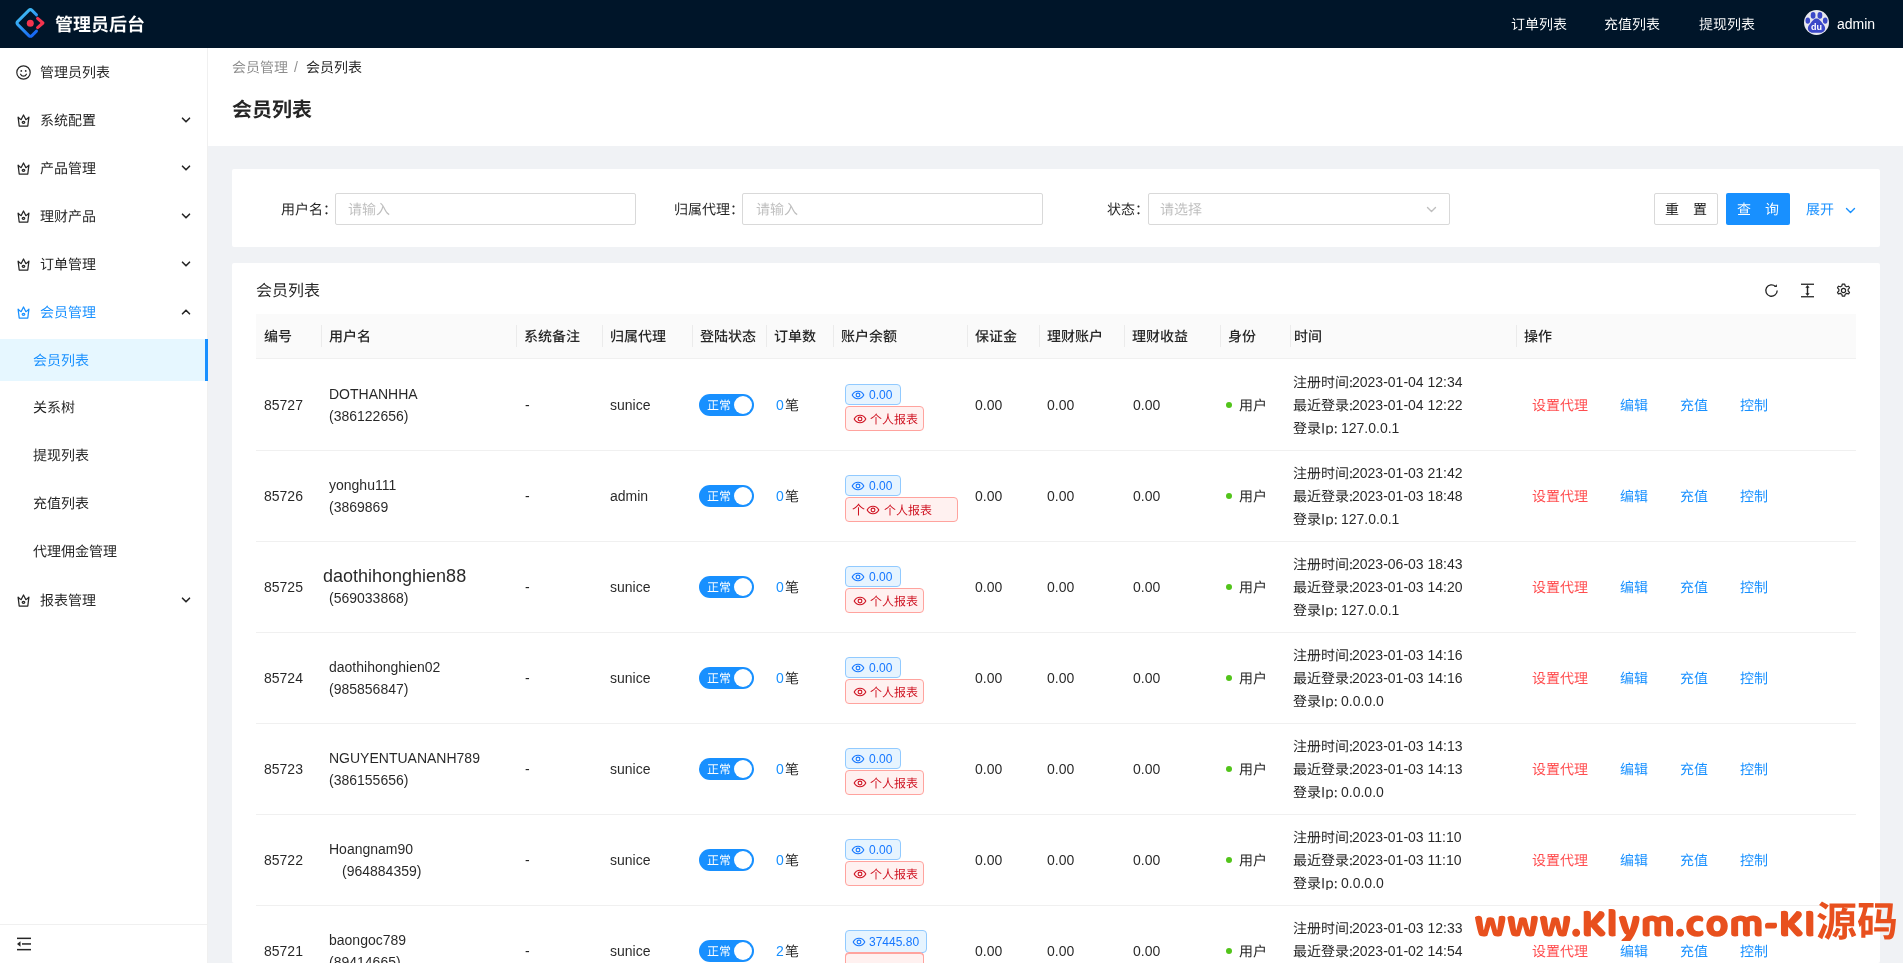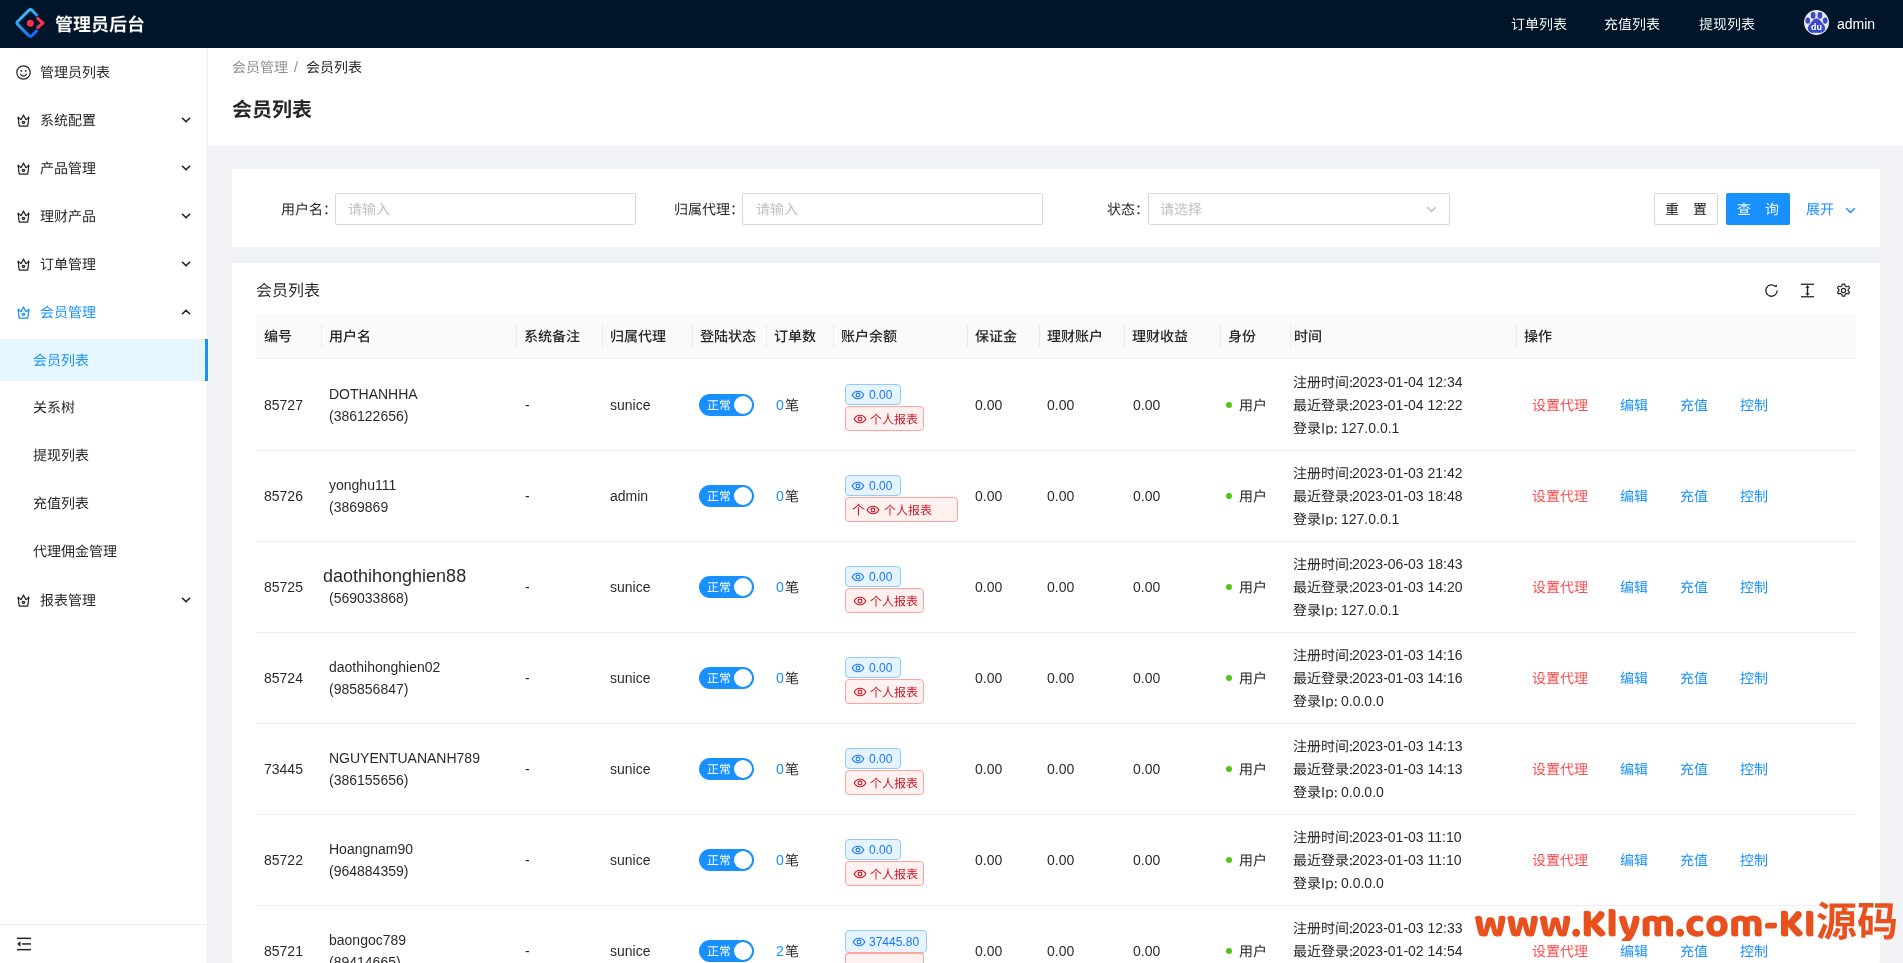--- a/index.html
+++ b/index.html
@@ -658,21 +658,21 @@
   </svg>
 <svg class="t" style="left:1620.0px;top:670.5px;width:28.0px;height:14px;color:#1890ff">
     <use href="#bj"></use>
   </svg>
 <svg class="t" style="left:1680.0px;top:670.5px;width:28.0px;height:14px;color:#1890ff">
     <use href="#cz2"></use>
   </svg>
 <svg class="t" style="left:1740.0px;top:670.5px;width:28.0px;height:14px;color:#1890ff">
     <use href="#kz"></use>
   </svg>
-<span class="x" style="left:264px;top:761.5px;font-size:14px;color:rgba(0,0,0,0.85);line-height:14px">73445</span>
+<span class="x" style="left:264px;top:761.5px;font-size:14px;color:rgba(0,0,0,0.85);line-height:14px">85723</span>
 <span class="x" style="left:329px;top:750.5px;font-size:14px;color:rgba(0,0,0,0.85);line-height:14px">NGUYENTUANANH789</span>
 <span class="x" style="left:329px;top:772.5px;font-size:14px;color:rgba(0,0,0,0.85);line-height:14px">(386155656)</span>
 <span class="x" style="left:525px;top:761.5px;font-size:14px;color:rgba(0,0,0,0.85);line-height:14px">-</span>
 <span class="x" style="left:610px;top:761.5px;font-size:14px;color:rgba(0,0,0,0.85);line-height:14px">sunice</span>
 <div class="abs" style="left:699px;top:757.5px;width:55px;height:22px;background:#1890ff;border-radius:11px"></div>
 <svg class="t" style="left:707.0px;top:762.5px;width:24.0px;height:12px;color:#fff">
     <use href="#zc"></use>
   </svg>
 <div class="abs" style="left:734px;top:759.5px;width:18px;height:18px;background:#fff;border-radius:9px"></div>
 <span class="x" style="left:776px;top:761.5px;font-size:14px;color:#1890ff;line-height:14px">0</span>
@@ -719,21 +719,21 @@
     <use href="#bj"></use>
   </svg>
 <svg class="t" style="left:1680.0px;top:761.5px;width:28.0px;height:14px;color:#1890ff">
     <use href="#cz2"></use>
   </svg>
 <svg class="t" style="left:1740.0px;top:761.5px;width:28.0px;height:14px;color:#1890ff">
     <use href="#kz"></use>
   </svg>
 <span class="x" style="left:264px;top:852.5px;font-size:14px;color:rgba(0,0,0,0.85);line-height:14px">85722</span>
 <span class="x" style="left:329px;top:841.5px;font-size:14px;color:rgba(0,0,0,0.85);line-height:14px">Hoangnam90</span>
-<span class="x" style="left:329px;top:863.5px;font-size:14px;color:rgba(0,0,0,0.85);line-height:14px">(964884359)</span>
+<span class="x" style="left:342px;top:863.5px;font-size:14px;color:rgba(0,0,0,0.85);line-height:14px">(964884359)</span>
 <span class="x" style="left:525px;top:852.5px;font-size:14px;color:rgba(0,0,0,0.85);line-height:14px">-</span>
 <span class="x" style="left:610px;top:852.5px;font-size:14px;color:rgba(0,0,0,0.85);line-height:14px">sunice</span>
 <div class="abs" style="left:699px;top:848.5px;width:55px;height:22px;background:#1890ff;border-radius:11px"></div>
 <svg class="t" style="left:707.0px;top:853.5px;width:24.0px;height:12px;color:#fff">
     <use href="#zc"></use>
   </svg>
 <div class="abs" style="left:734px;top:850.5px;width:18px;height:18px;background:#fff;border-radius:9px"></div>
 <span class="x" style="left:776px;top:852.5px;font-size:14px;color:#1890ff;line-height:14px">0</span>
 <svg class="t" style="left:785.0px;top:852.5px;width:14.0px;height:14px;color:rgba(0,0,0,0.85)">
     <use href="#bi"></use>

